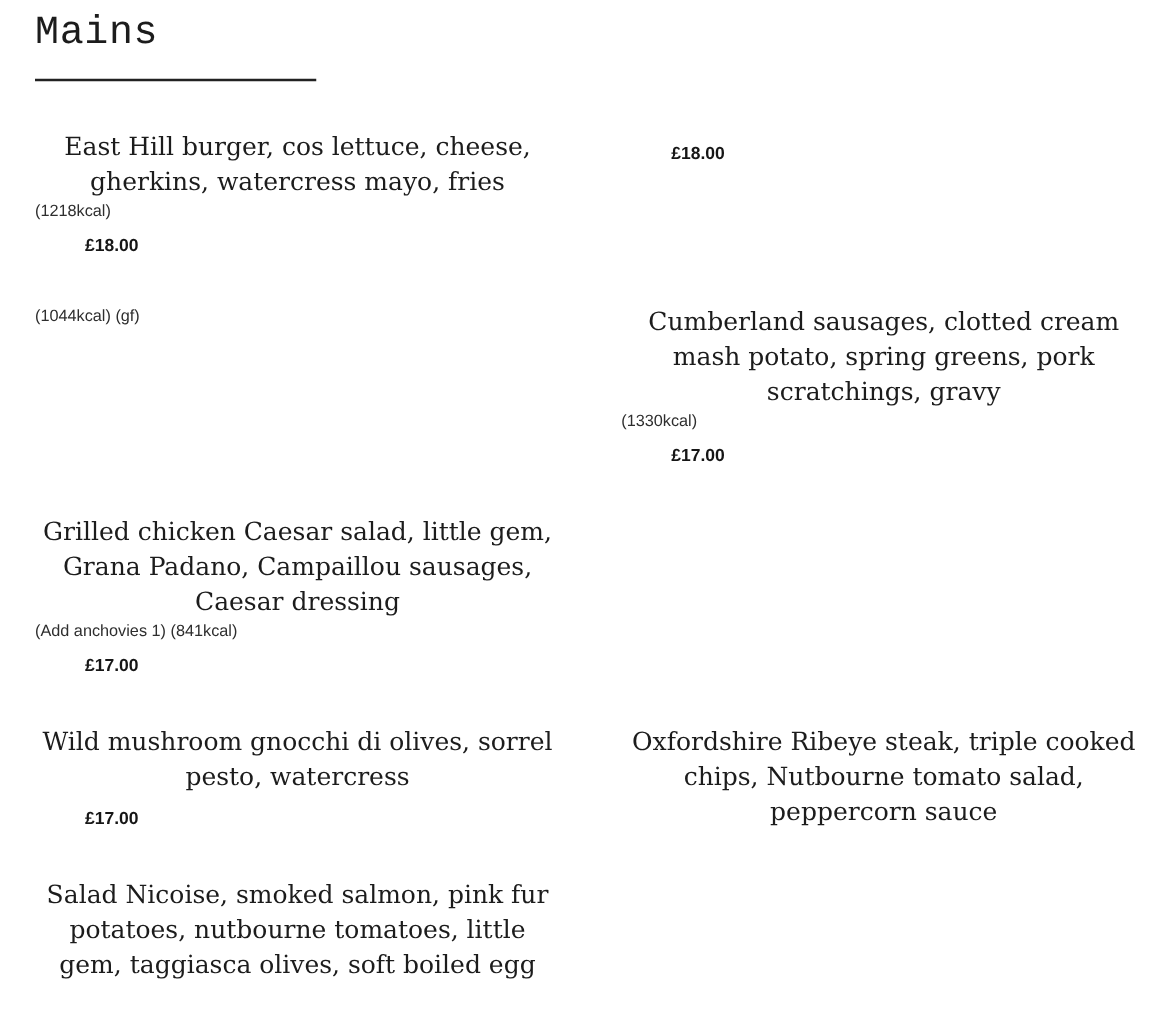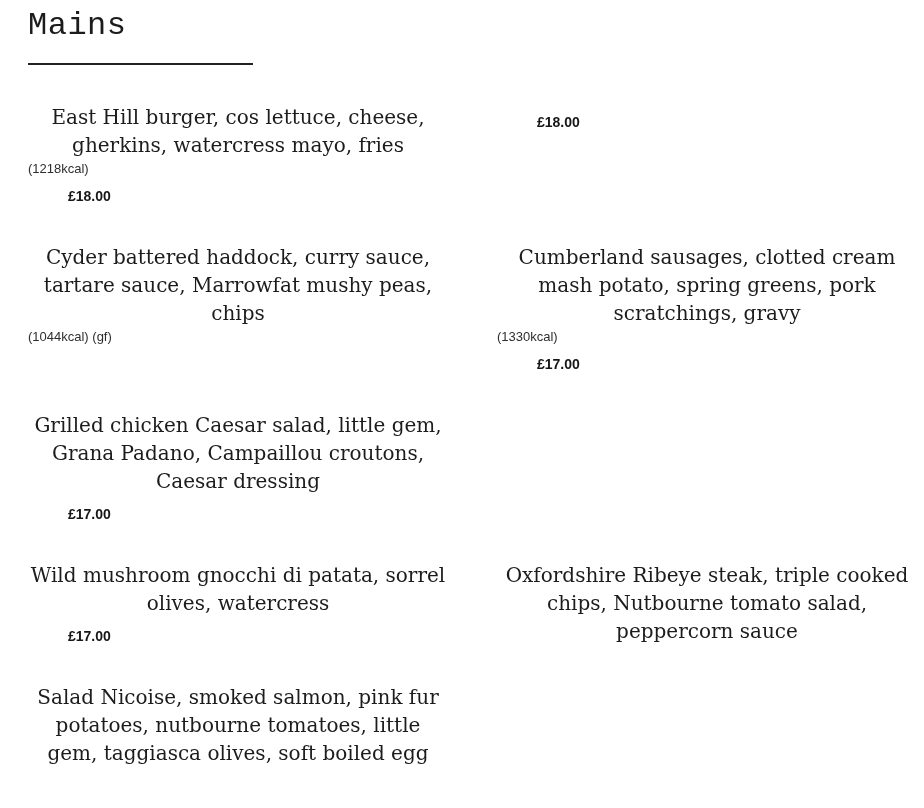--- a/index.html
+++ b/index.html
@@ -76,38 +76,38 @@
     <div class="menu-item">
       <div class="item-name">East Hill burger, cos lettuce, cheese, gherkins, watercress mayo, fries</div>
       <div class="item-info">(1218kcal)</div>
       <div class="item-price">£18.00</div>
     </div>
     <div class="menu-item">
       <div class="item-price">£18.00</div>
     </div>
 
     <div class="menu-item">
-      <div class="item-name">Cyder battered haddock, curry sauce, tartare sauce, Marrowfat mushy peas, chips</div>
       <div class="item-info">(1044kcal) (gf)</div>
     </div>
     <div class="menu-item">
       <div class="item-name">Cumberland sausages, clotted cream mash potato, spring greens, pork scratchings, gravy</div>
       <div class="item-info">(1330kcal)</div>
       <div class="item-price">£17.00</div>
     </div>
 
     <div class="menu-item">
-      <div class="item-name">Grilled chicken Caesar salad, little gem, Grana Padano, Campaillou croutons, Caesar dressing</div>
+      <div class="item-name">Grilled chicken Caesar salad, little gem, Grana Padano, Campaillou sausages, Caesar dressing</div>
+      <div class="item-info">(Add anchovies 1) (841kcal)</div>
       <div class="item-price">£17.00</div>
     </div>
 
     <div class="menu-item">
     </div>
     <div class="menu-item">
-      <div class="item-name">Wild mushroom gnocchi di patata, sorrel olives, watercress</div>
+      <div class="item-name">Wild mushroom gnocchi di olives, sorrel pesto, watercress</div>
       <div class="item-price">£17.00</div>
     </div>
 
     <div class="menu-item">
       <div class="item-name">Oxfordshire Ribeye steak, triple cooked chips, Nutbourne tomato salad, peppercorn sauce</div>
 
     </div>
     <div class="menu-item">
       <div class="item-name">Salad Nicoise, smoked salmon, pink fur potatoes, nutbourne tomatoes, little gem, taggiasca olives, soft boiled egg</div>
 

